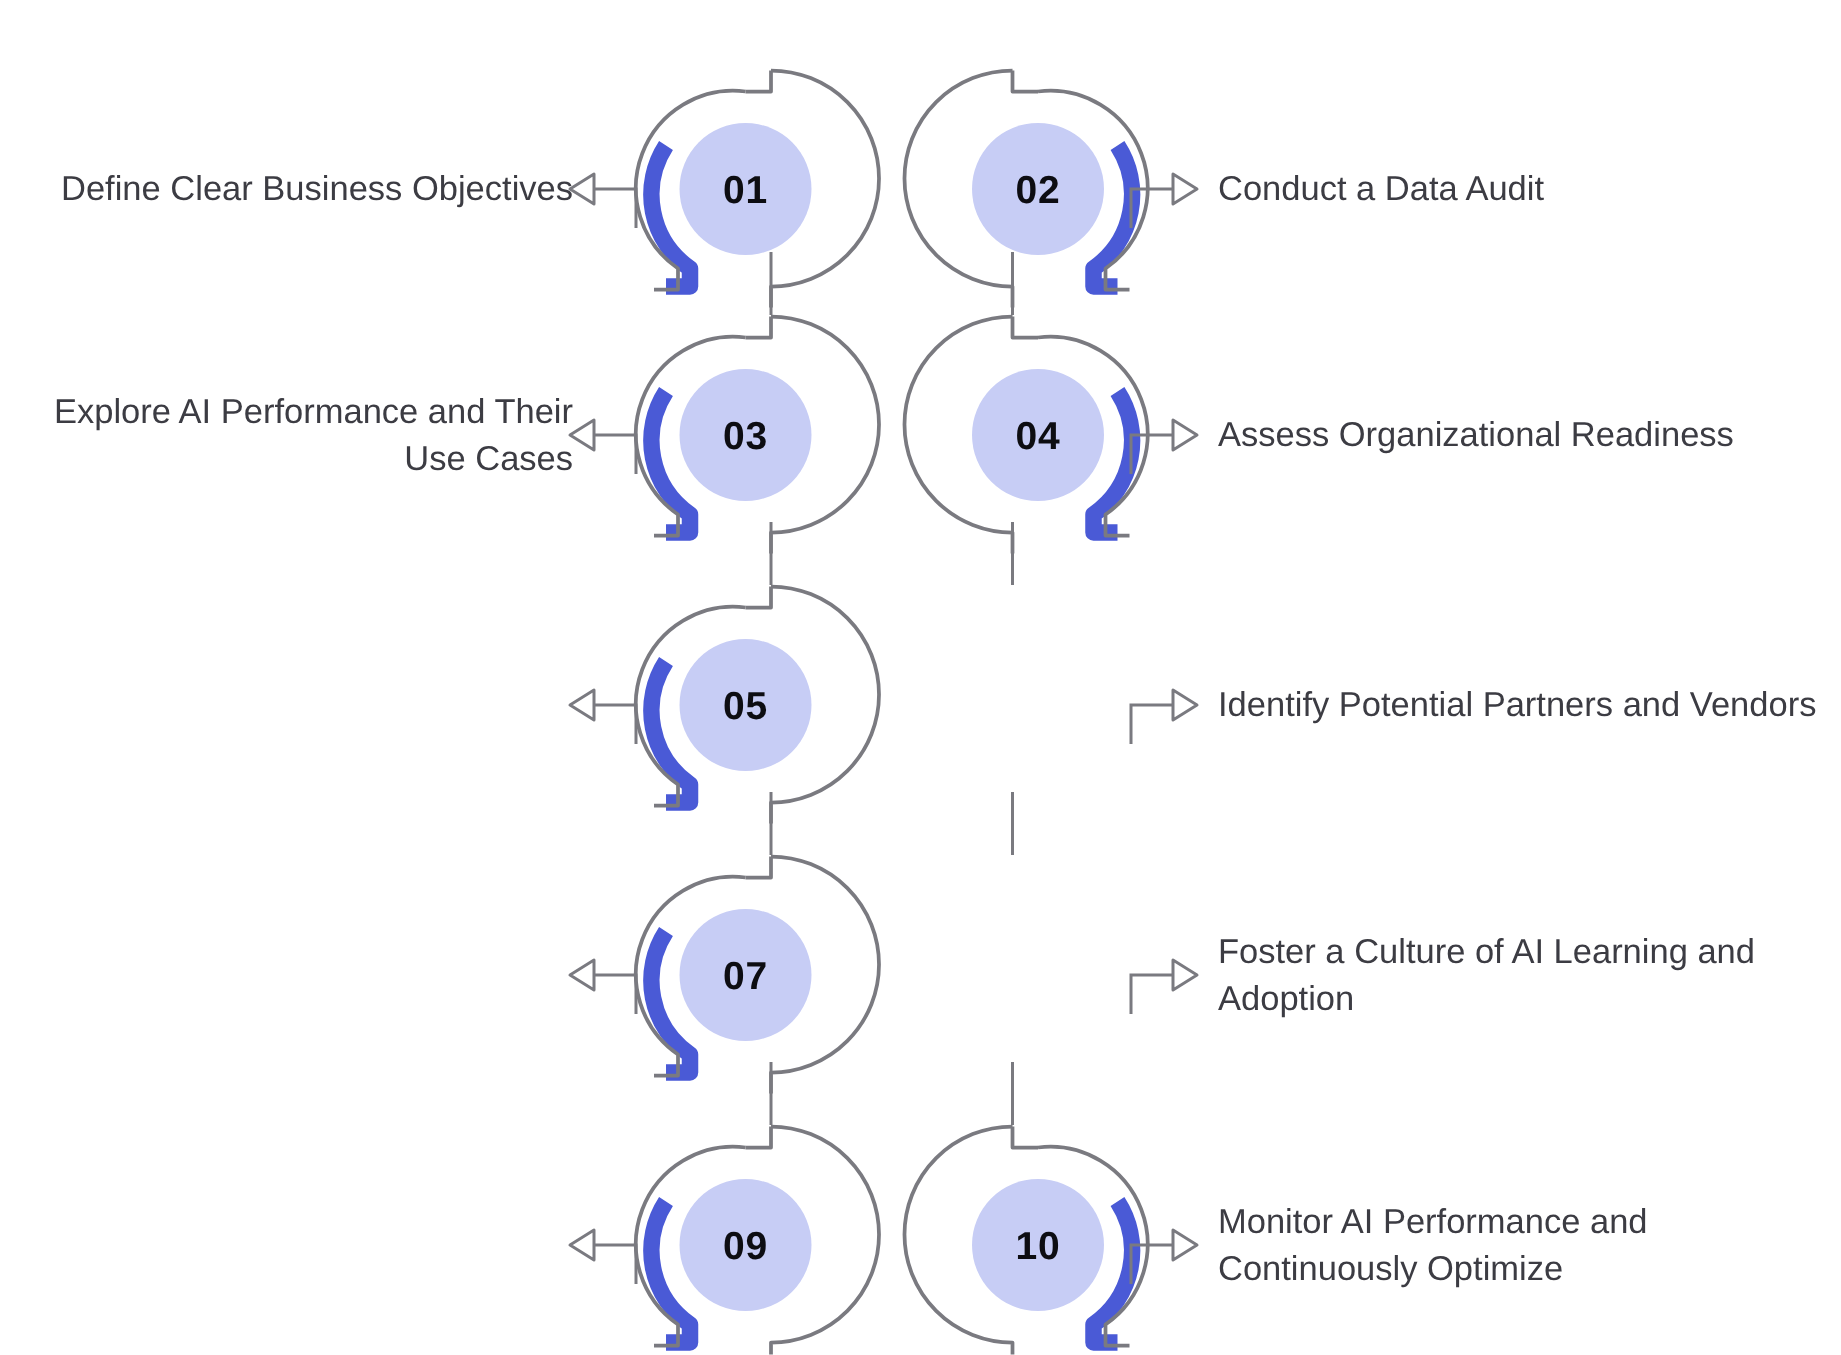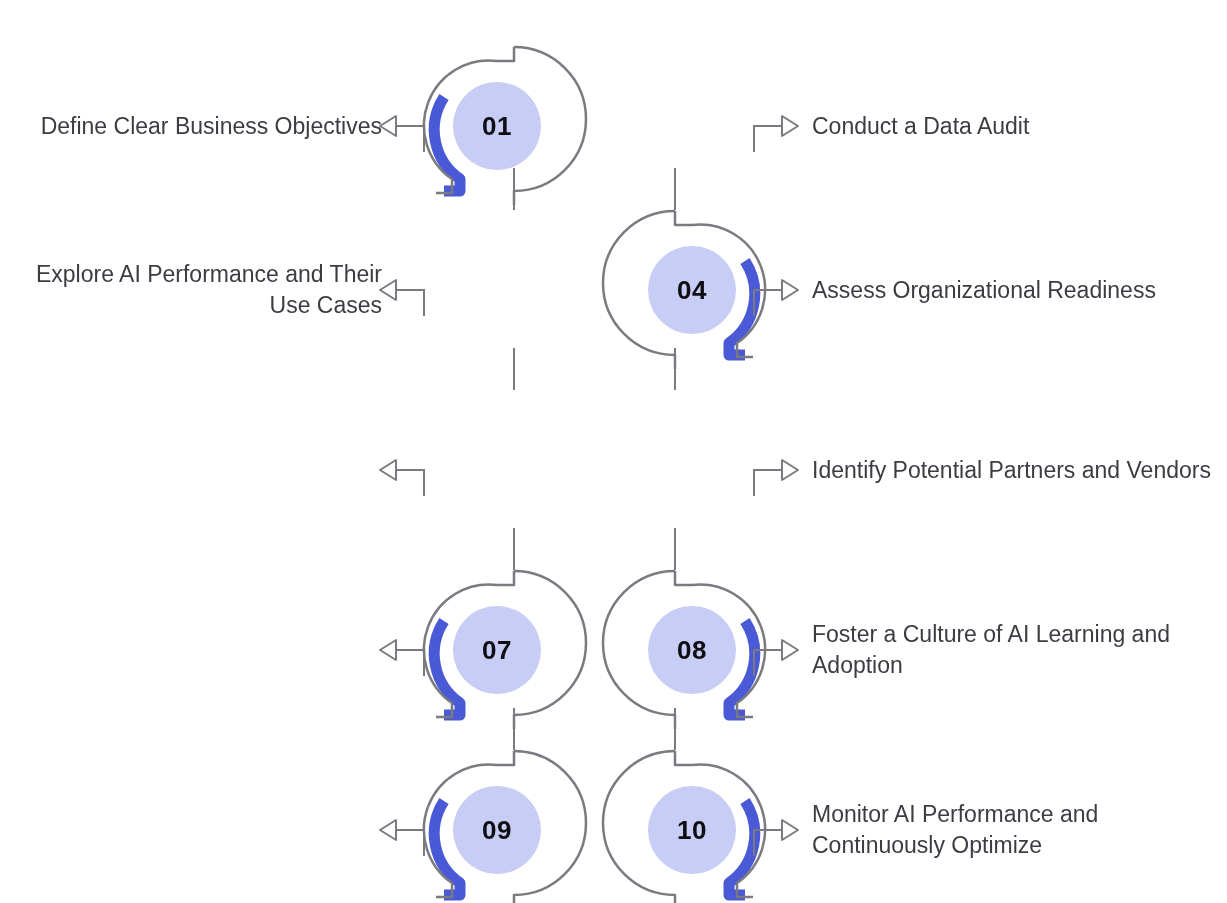--- a/index.html
+++ b/index.html
@@ -117,98 +117,118 @@
     <div class="node left">
       <svg viewBox="0 0 150 150">
         <path d="M 22,46 A 60,60 0 0 0 38,128 L 38,140 L 22,140" fill="none" stroke="#4a5ad6" stroke-width="11" stroke-linejoin="round"></path>
         <path d="M 75,10 A 65,65 0 0 0 30,128 L 30,142 L 14,142" fill="none" stroke="#7a7a80" stroke-width="2.5" stroke-linejoin="round"></path>
         <path d="M 75,10 L 92,10 L 92,-4" fill="none" stroke="#7a7a80" stroke-width="2.5" stroke-linejoin="round"></path>
         <path d="M 92,-4 A 65,65 0 0 1 92,140 L 92,154" fill="none" stroke="#7a7a80" stroke-width="2.5" stroke-linejoin="round"></path>
         <circle cx="75" cy="75" r="44" fill="#c7cdf5"></circle>
       </svg>
       <div class="node-number">01</div>
     </div>
-    <div class="arrow right">
-      <svg viewBox="0 0 70 60" width="70" height="60">
-        <path d="M48,30 L4,30 L4,56" fill="none" stroke="#7a7a80" stroke-width="2"></path>
-        <path d="M48,30 L32,20 L32,40 Z" fill="#ffffff" stroke="#7a7a80" stroke-width="2" stroke-linejoin="round"></path>
-      </svg>
-    </div>
-    <div class="label right">Conduct a Data Audit</div>
-  </div>
-
-  <div class="row" style="top:200px;">
-    <div class="label left">Explore AI Performance and Their Use Cases</div>
-    <div class="arrow left">
-      <svg viewBox="0 0 70 60" width="70" height="60">
-        <path d="M22,30 L66,30 L66,56" fill="none" stroke="#7a7a80" stroke-width="2"></path>
-        <path d="M22,30 L38,20 L38,40 Z" fill="#ffffff" stroke="#7a7a80" stroke-width="2" stroke-linejoin="round"></path>
-      </svg>
-    </div>
     <div class="node right">
       <svg viewBox="0 0 150 150">
         <path d="M 128,46 A 60,60 0 0 1 112,128 L 112,140 L 128,140" fill="none" stroke="#4a5ad6" stroke-width="11" stroke-linejoin="round"></path>
         <path d="M 75,10 A 65,65 0 0 1 120,128 L 120,142 L 136,142" fill="none" stroke="#7a7a80" stroke-width="2.5" stroke-linejoin="round"></path>
         <path d="M 75,10 L 58,10 L 58,-4" fill="none" stroke="#7a7a80" stroke-width="2.5" stroke-linejoin="round"></path>
         <path d="M 58,-4 A 65,65 0 0 0 58,140 L 58,154" fill="none" stroke="#7a7a80" stroke-width="2.5" stroke-linejoin="round"></path>
         <circle cx="75" cy="75" r="44" fill="#c7cdf5"></circle>
       </svg>
-      <div class="node-number">04</div>
-    </div>
-    <div class="arrow right">
-      <svg viewBox="0 0 70 60" width="70" height="60">
-        <path d="M48,30 L4,30 L4,56" fill="none" stroke="#7a7a80" stroke-width="2"></path>
-        <path d="M48,30 L32,20 L32,40 Z" fill="#ffffff" stroke="#7a7a80" stroke-width="2" stroke-linejoin="round"></path>
-      </svg>
-    </div>
-    <div class="label right">Assess Organizational Readiness</div>
-  </div>
-
-  <div class="row" style="top:380px;">
-    <div class="arrow left">
-      <svg viewBox="0 0 70 60" width="70" height="60">
-        <path d="M22,30 L66,30 L66,56" fill="none" stroke="#7a7a80" stroke-width="2"></path>
-        <path d="M22,30 L38,20 L38,40 Z" fill="#ffffff" stroke="#7a7a80" stroke-width="2" stroke-linejoin="round"></path>
-      </svg>
-    </div>
-    <div class="arrow right">
-      <svg viewBox="0 0 70 60" width="70" height="60">
-        <path d="M48,30 L4,30 L4,56" fill="none" stroke="#7a7a80" stroke-width="2"></path>
-        <path d="M48,30 L32,20 L32,40 Z" fill="#ffffff" stroke="#7a7a80" stroke-width="2" stroke-linejoin="round"></path>
-      </svg>
-    </div>
-    <div class="label right">Identify Potential Partners and Vendors</div>
-  </div>
-
-  <div class="row" style="top:560px;">
-    <div class="arrow left">
-      <svg viewBox="0 0 70 60" width="70" height="60">
-        <path d="M22,30 L66,30 L66,56" fill="none" stroke="#7a7a80" stroke-width="2"></path>
-        <path d="M22,30 L38,20 L38,40 Z" fill="#ffffff" stroke="#7a7a80" stroke-width="2" stroke-linejoin="round"></path>
-      </svg>
-    </div>
-    <div class="node left">
-      <svg viewBox="0 0 150 150">
-        <path d="M 22,46 A 60,60 0 0 0 38,128 L 38,140 L 22,140" fill="none" stroke="#4a5ad6" stroke-width="11" stroke-linejoin="round"></path>
-        <path d="M 75,10 A 65,65 0 0 0 30,128 L 30,142 L 14,142" fill="none" stroke="#7a7a80" stroke-width="2.5" stroke-linejoin="round"></path>
-        <path d="M 75,10 L 92,10 L 92,-4" fill="none" stroke="#7a7a80" stroke-width="2.5" stroke-linejoin="round"></path>
-        <path d="M 92,-4 A 65,65 0 0 1 92,140 L 92,154" fill="none" stroke="#7a7a80" stroke-width="2.5" stroke-linejoin="round"></path>
-        <circle cx="75" cy="75" r="44" fill="#c7cdf5"></circle>
-      </svg>
-      <div class="node-number">07</div>
+      <div class="node-number">02</div>
+    </div>
+    <div class="arrow right">
+      <svg viewBox="0 0 70 60" width="70" height="60">
+        <path d="M48,30 L4,30 L4,56" fill="none" stroke="#7a7a80" stroke-width="2"></path>
+        <path d="M48,30 L32,20 L32,40 Z" fill="#ffffff" stroke="#7a7a80" stroke-width="2" stroke-linejoin="round"></path>
+      </svg>
+    </div>
+    <div class="label right">Conduct a Data Audit</div>
+  </div>
+
+  <div class="row" style="top:200px;">
+    <div class="label left">Explore AI Performance and Their Use Cases</div>
+    <div class="arrow left">
+      <svg viewBox="0 0 70 60" width="70" height="60">
+        <path d="M22,30 L66,30 L66,56" fill="none" stroke="#7a7a80" stroke-width="2"></path>
+        <path d="M22,30 L38,20 L38,40 Z" fill="#ffffff" stroke="#7a7a80" stroke-width="2" stroke-linejoin="round"></path>
+      </svg>
+    </div>
+    <div class="node left">
+      <svg viewBox="0 0 150 150">
+        <path d="M 22,46 A 60,60 0 0 0 38,128 L 38,140 L 22,140" fill="none" stroke="#4a5ad6" stroke-width="11" stroke-linejoin="round"></path>
+        <path d="M 75,10 A 65,65 0 0 0 30,128 L 30,142 L 14,142" fill="none" stroke="#7a7a80" stroke-width="2.5" stroke-linejoin="round"></path>
+        <path d="M 75,10 L 92,10 L 92,-4" fill="none" stroke="#7a7a80" stroke-width="2.5" stroke-linejoin="round"></path>
+        <path d="M 92,-4 A 65,65 0 0 1 92,140 L 92,154" fill="none" stroke="#7a7a80" stroke-width="2.5" stroke-linejoin="round"></path>
+        <circle cx="75" cy="75" r="44" fill="#c7cdf5"></circle>
+      </svg>
+      <div class="node-number">03</div>
     </div>
     <div class="node right">
       <svg viewBox="0 0 150 150">
         <path d="M 128,46 A 60,60 0 0 1 112,128 L 112,140 L 128,140" fill="none" stroke="#4a5ad6" stroke-width="11" stroke-linejoin="round"></path>
         <path d="M 75,10 A 65,65 0 0 1 120,128 L 120,142 L 136,142" fill="none" stroke="#7a7a80" stroke-width="2.5" stroke-linejoin="round"></path>
         <path d="M 75,10 L 58,10 L 58,-4" fill="none" stroke="#7a7a80" stroke-width="2.5" stroke-linejoin="round"></path>
         <path d="M 58,-4 A 65,65 0 0 0 58,140 L 58,154" fill="none" stroke="#7a7a80" stroke-width="2.5" stroke-linejoin="round"></path>
         <circle cx="75" cy="75" r="44" fill="#c7cdf5"></circle>
       </svg>
-      <div class="node-number">08</div>
+      <div class="node-number">04</div>
+    </div>
+    <div class="arrow right">
+      <svg viewBox="0 0 70 60" width="70" height="60">
+        <path d="M48,30 L4,30 L4,56" fill="none" stroke="#7a7a80" stroke-width="2"></path>
+        <path d="M48,30 L32,20 L32,40 Z" fill="#ffffff" stroke="#7a7a80" stroke-width="2" stroke-linejoin="round"></path>
+      </svg>
+    </div>
+    <div class="label right">Assess Organizational Readiness</div>
+  </div>
+
+  <div class="row" style="top:380px;">
+    <div class="arrow left">
+      <svg viewBox="0 0 70 60" width="70" height="60">
+        <path d="M22,30 L66,30 L66,56" fill="none" stroke="#7a7a80" stroke-width="2"></path>
+        <path d="M22,30 L38,20 L38,40 Z" fill="#ffffff" stroke="#7a7a80" stroke-width="2" stroke-linejoin="round"></path>
+      </svg>
+    </div>
+    <div class="node left">
+      <svg viewBox="0 0 150 150">
+        <path d="M 22,46 A 60,60 0 0 0 38,128 L 38,140 L 22,140" fill="none" stroke="#4a5ad6" stroke-width="11" stroke-linejoin="round"></path>
+        <path d="M 75,10 A 65,65 0 0 0 30,128 L 30,142 L 14,142" fill="none" stroke="#7a7a80" stroke-width="2.5" stroke-linejoin="round"></path>
+        <path d="M 75,10 L 92,10 L 92,-4" fill="none" stroke="#7a7a80" stroke-width="2.5" stroke-linejoin="round"></path>
+        <path d="M 92,-4 A 65,65 0 0 1 92,140 L 92,154" fill="none" stroke="#7a7a80" stroke-width="2.5" stroke-linejoin="round"></path>
+        <circle cx="75" cy="75" r="44" fill="#c7cdf5"></circle>
+      </svg>
+      <div class="node-number">05</div>
+    </div>
+    <div class="arrow right">
+      <svg viewBox="0 0 70 60" width="70" height="60">
+        <path d="M48,30 L4,30 L4,56" fill="none" stroke="#7a7a80" stroke-width="2"></path>
+        <path d="M48,30 L32,20 L32,40 Z" fill="#ffffff" stroke="#7a7a80" stroke-width="2" stroke-linejoin="round"></path>
+      </svg>
+    </div>
+    <div class="label right">Identify Potential Partners and Vendors</div>
+  </div>
+
+  <div class="row" style="top:560px;">
+    <div class="arrow left">
+      <svg viewBox="0 0 70 60" width="70" height="60">
+        <path d="M22,30 L66,30 L66,56" fill="none" stroke="#7a7a80" stroke-width="2"></path>
+        <path d="M22,30 L38,20 L38,40 Z" fill="#ffffff" stroke="#7a7a80" stroke-width="2" stroke-linejoin="round"></path>
+      </svg>
+    </div>
+    <div class="node left">
+      <svg viewBox="0 0 150 150">
+        <path d="M 22,46 A 60,60 0 0 0 38,128 L 38,140 L 22,140" fill="none" stroke="#4a5ad6" stroke-width="11" stroke-linejoin="round"></path>
+        <path d="M 75,10 A 65,65 0 0 0 30,128 L 30,142 L 14,142" fill="none" stroke="#7a7a80" stroke-width="2.5" stroke-linejoin="round"></path>
+        <path d="M 75,10 L 92,10 L 92,-4" fill="none" stroke="#7a7a80" stroke-width="2.5" stroke-linejoin="round"></path>
+        <path d="M 92,-4 A 65,65 0 0 1 92,140 L 92,154" fill="none" stroke="#7a7a80" stroke-width="2.5" stroke-linejoin="round"></path>
+        <circle cx="75" cy="75" r="44" fill="#c7cdf5"></circle>
+      </svg>
+      <div class="node-number">07</div>
     </div>
     <div class="arrow right">
       <svg viewBox="0 0 70 60" width="70" height="60">
         <path d="M48,30 L4,30 L4,56" fill="none" stroke="#7a7a80" stroke-width="2"></path>
         <path d="M48,30 L32,20 L32,40 Z" fill="#ffffff" stroke="#7a7a80" stroke-width="2" stroke-linejoin="round"></path>
       </svg>
     </div>
     <div class="label right">Foster a Culture of AI Learning and Adoption</div>
   </div>
 

